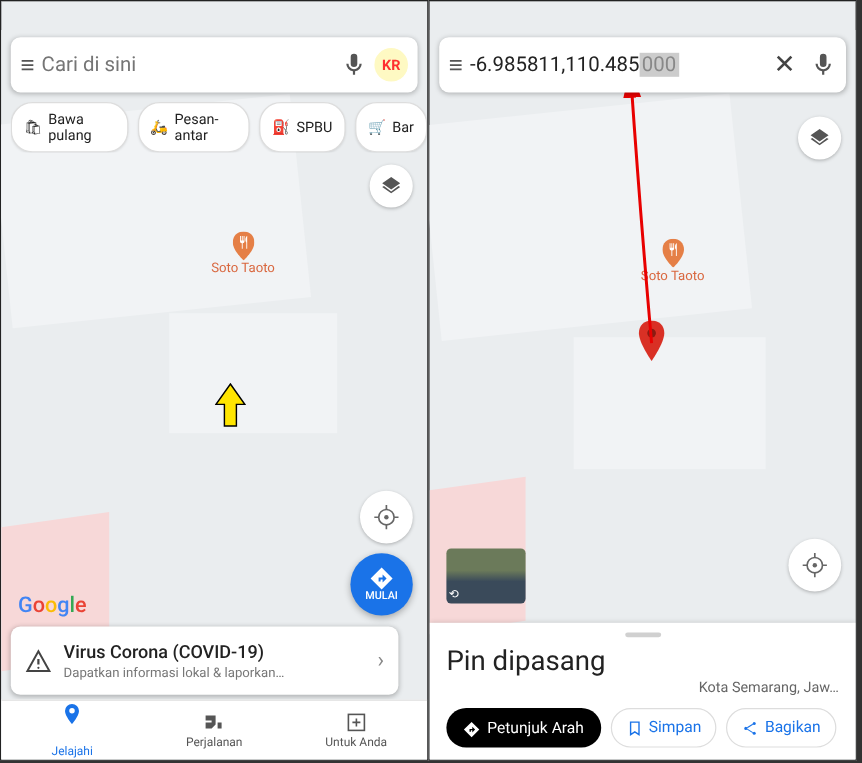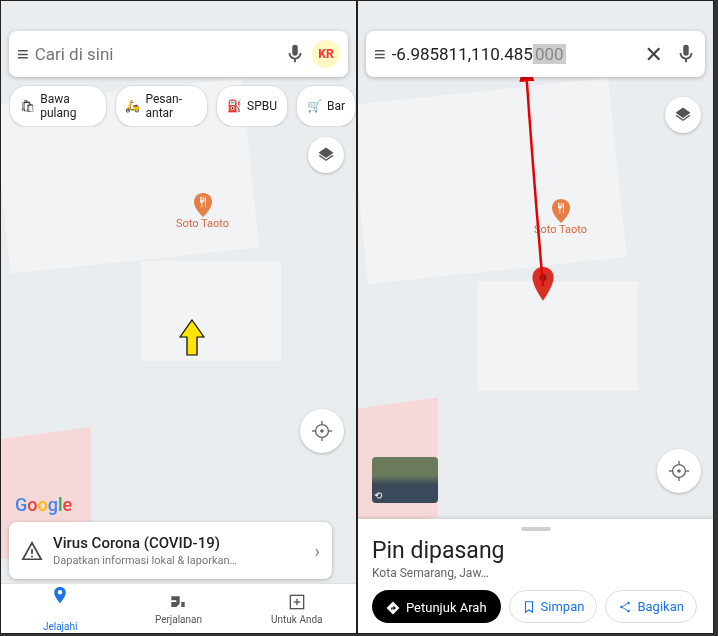--- a/index.html
+++ b/index.html
@@ -33,21 +33,21 @@
 .bottomnav{position:absolute;left:0;right:0;bottom:0;height:50px;background:#fff;display:flex;border-top:1px solid #e0e0e0;}
 .navitem{flex:1;display:flex;flex-direction:column;align-items:center;justify-content:center;gap:2px;font-size:10px;color:#555;}
 .navitem.active{color:#1a73e8;gap:16px;}
 .navicon{width:20px;height:20px;}
 .yellow-arrow{position:absolute;}
 .red-arrow-svg{position:absolute;pointer-events:none;}
 .streetview-thumb{position:absolute;width:66px;height:46px;background:linear-gradient(180deg,#6b7a5a 40%,#3a4a5a 60%);border-radius:4px;display:flex;align-items:flex-end;padding:2px;}
 .sv-arrows{color:#fff;font-size:10px;}
 .pin-sheet{position:absolute;left:0;right:0;bottom:0;background:#fff;padding:14px 14px 10px;box-shadow:0 -1px 4px rgba(0,0,0,.15);}
 .pin-title{font-size:23px;color:#222;}
-.pin-sub{font-size:12px;color:#666;margin-top:2px;}
+.pin-sub{font-size:12px;color:#666;text-align:right;margin-top:2px;}
 .pin-actions{display:flex;gap:8px;margin-top:10px;}
 .action-primary{background:#000000;color:#fff;border-radius:20px;padding:8px 14px;font-size:13px;display:flex;align-items:flex-end;gap:6px;}
 .action-outline{background:#fff;color:#1a73e8;border:1px solid #ddd;border-radius:20px;padding:8px 12px;font-size:13px;display:flex;align-items:center;gap:5px;}
 .grabber{width:30px;height:4px;background:#d0d0d0;border-radius:2px;margin:-6px auto 6px;}
 .greybox{background:#ccc;color:#888;padding:0 2px;}
 </style>
 </head>
 <body>
 
 <div class="phone">
@@ -117,20 +117,26 @@
  </div>
  <div class="crosshair-btn" style="right:12px;bottom:180px;">
   <svg width="22" height="22" viewBox="0 0 24 24">
         <circle cx="12" cy="12" r="7" fill="none" stroke="#666" stroke-width="1.5"></circle>
         <circle cx="12" cy="12" r="2" fill="#666"></circle>
         <line x1="12" y1="1" x2="12" y2="5" stroke="#666" stroke-width="1.5"></line>
         <line x1="12" y1="19" x2="12" y2="23" stroke="#666" stroke-width="1.5"></line>
         <line x1="1" y1="12" x2="5" y2="12" stroke="#666" stroke-width="1.5"></line>
         <line x1="19" y1="12" x2="23" y2="12" stroke="#666" stroke-width="1.5"></line>
       </svg>
+ </div>
+ <div class="mulai-btn">
+  <svg width="20" height="20" viewBox="0 0 24 24">
+        <path fill="#fff" d="M12 1l11 11-11 11L1 12 12 1zm1 7v3h-4v4h2v-2h2v3l4-4-4-4z"></path>
+      </svg>
+  <span>MULAI</span>
  </div>
  <div class="google-logo"><span style="color: rgb(66, 133, 244);">G</span><span style="color: rgb(234, 67, 53);">o</span><span style="color: rgb(251, 188, 5);">o</span><span style="color: rgb(66, 133, 244);">g</span><span style="color: rgb(52, 168, 83);">l</span><span style="color: rgb(234, 67, 53);">e</span></div>
 
  <div class="alert-card">
   <svg width="22" height="22" viewBox="0 0 24 24">
         <path fill="none" stroke="#444" stroke-width="1.8" d="M12 3 L22 21 H2 Z"></path>
         <line x1="12" y1="10" x2="12" y2="15" stroke="#444" stroke-width="2"></line>
         <circle cx="12" cy="18" r="1" fill="#444"></circle>
       </svg>
   <div style="flex:1">

